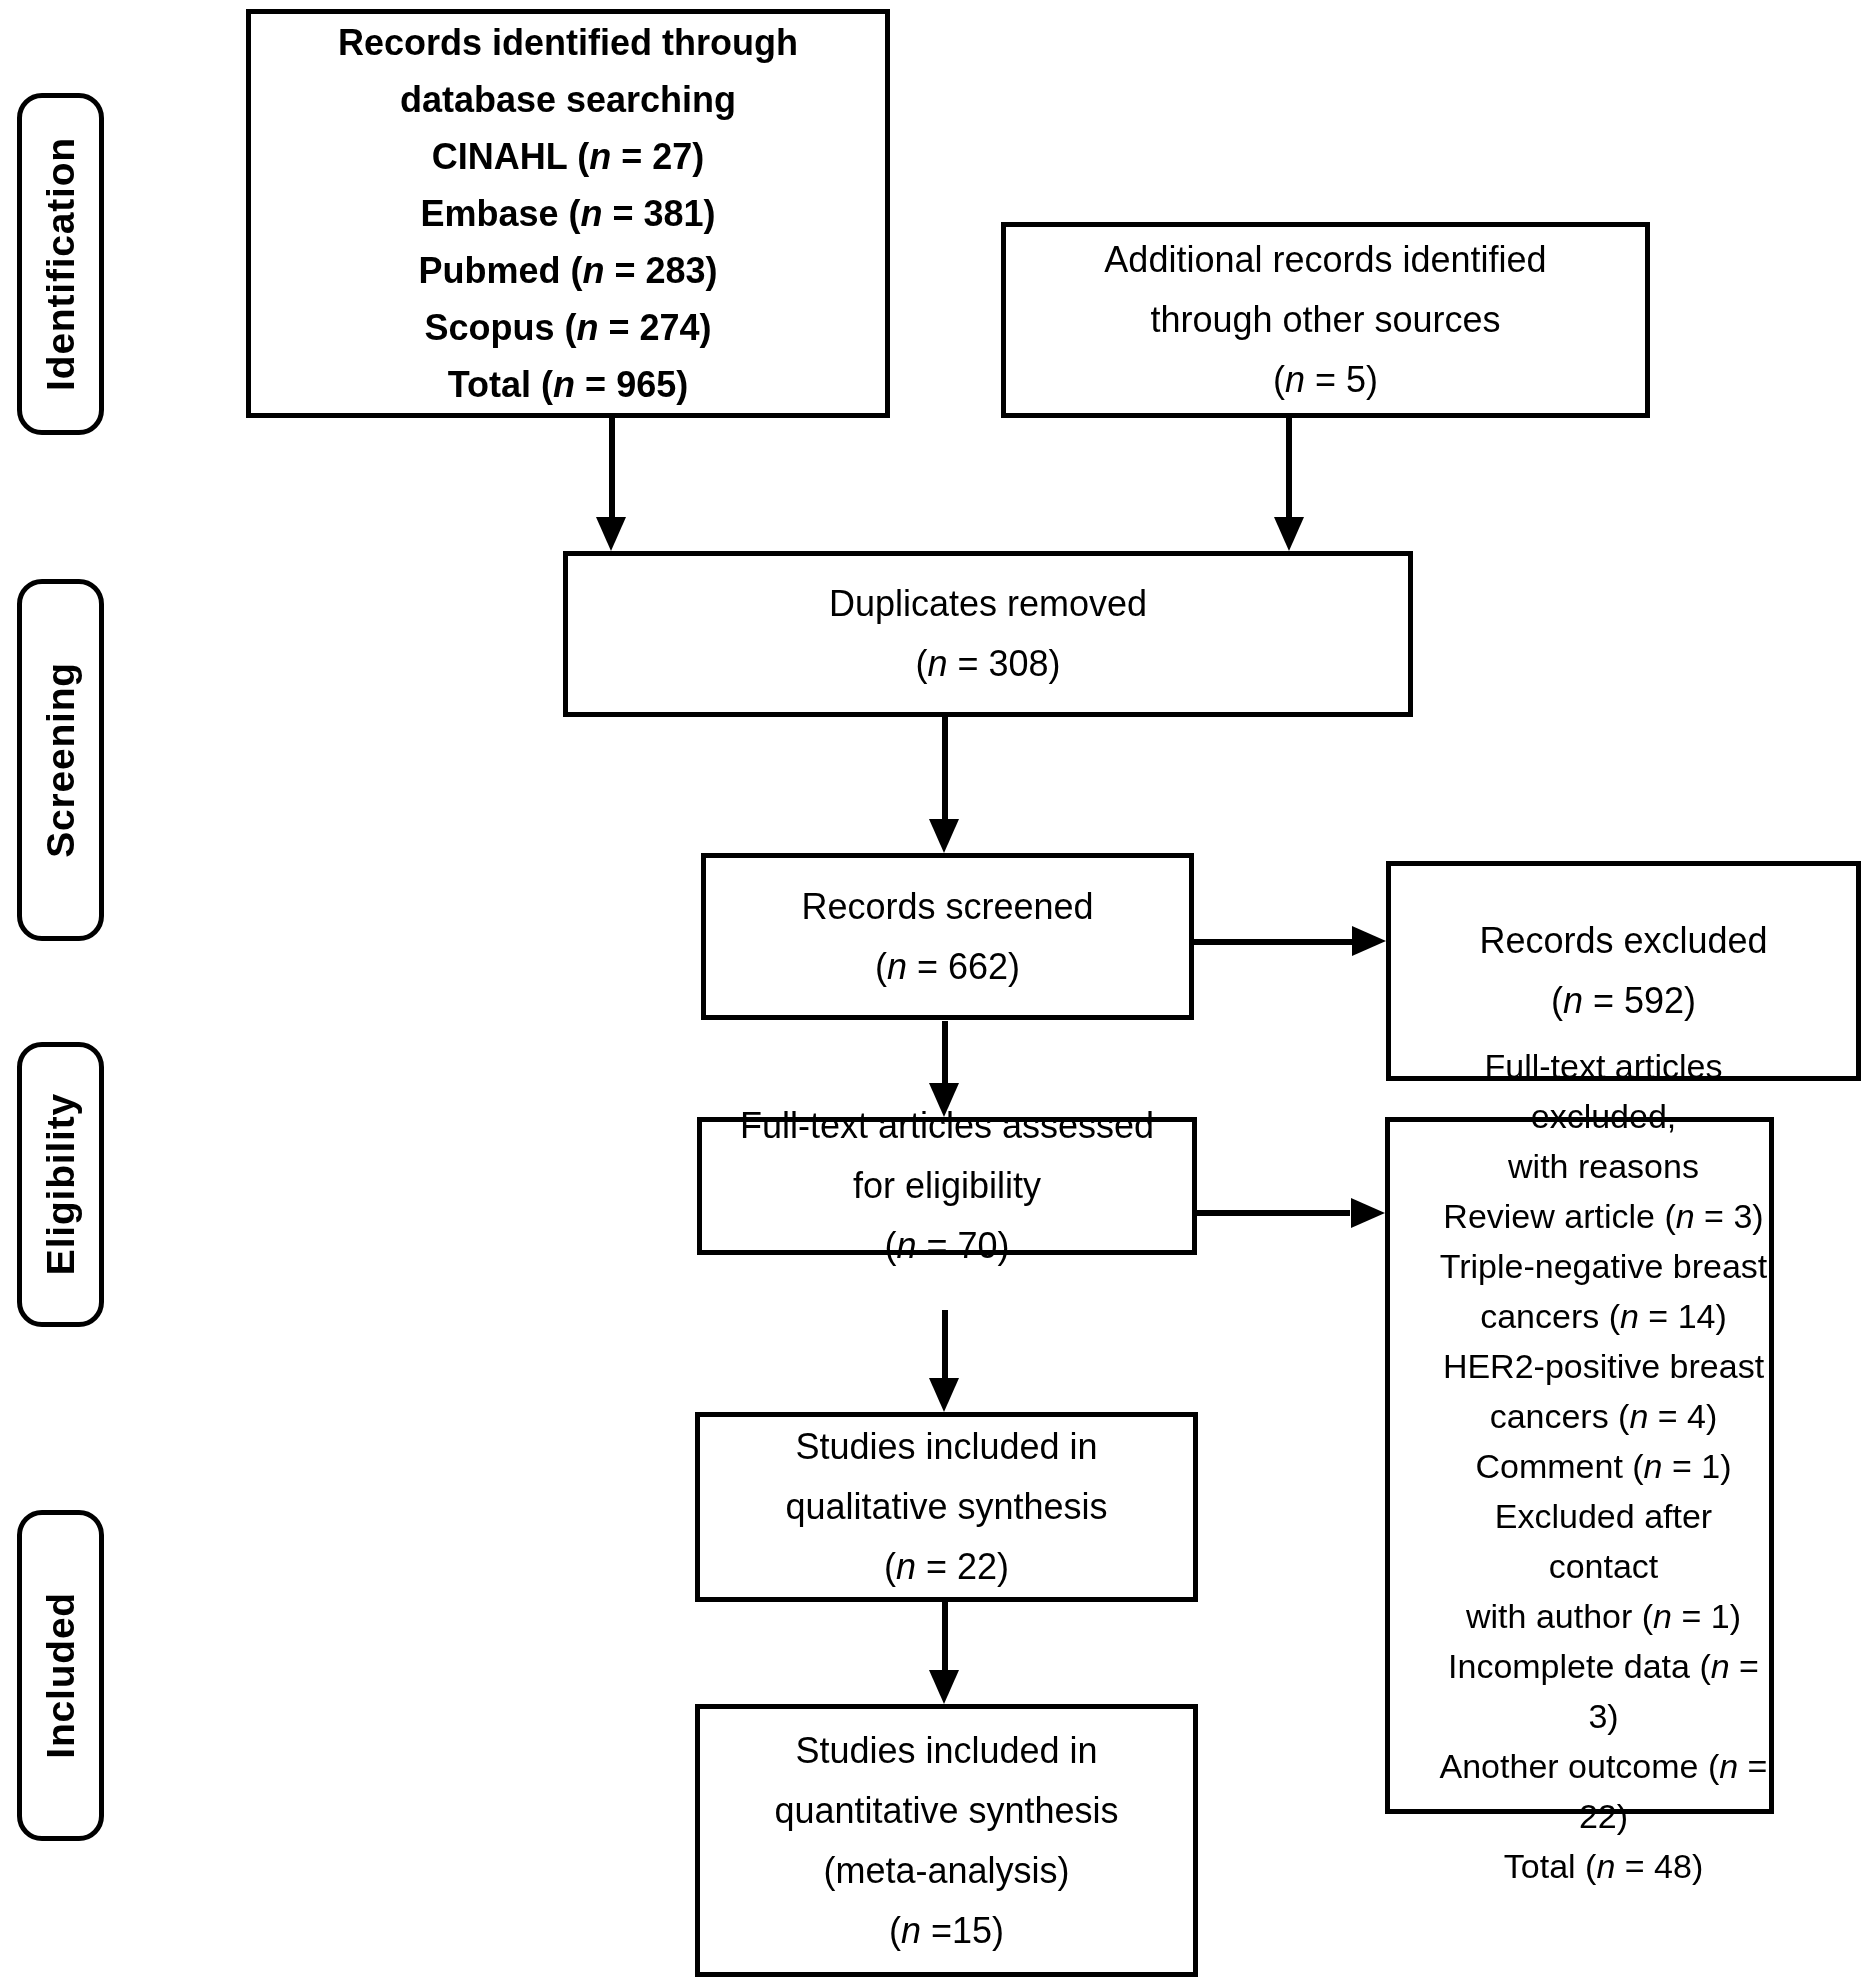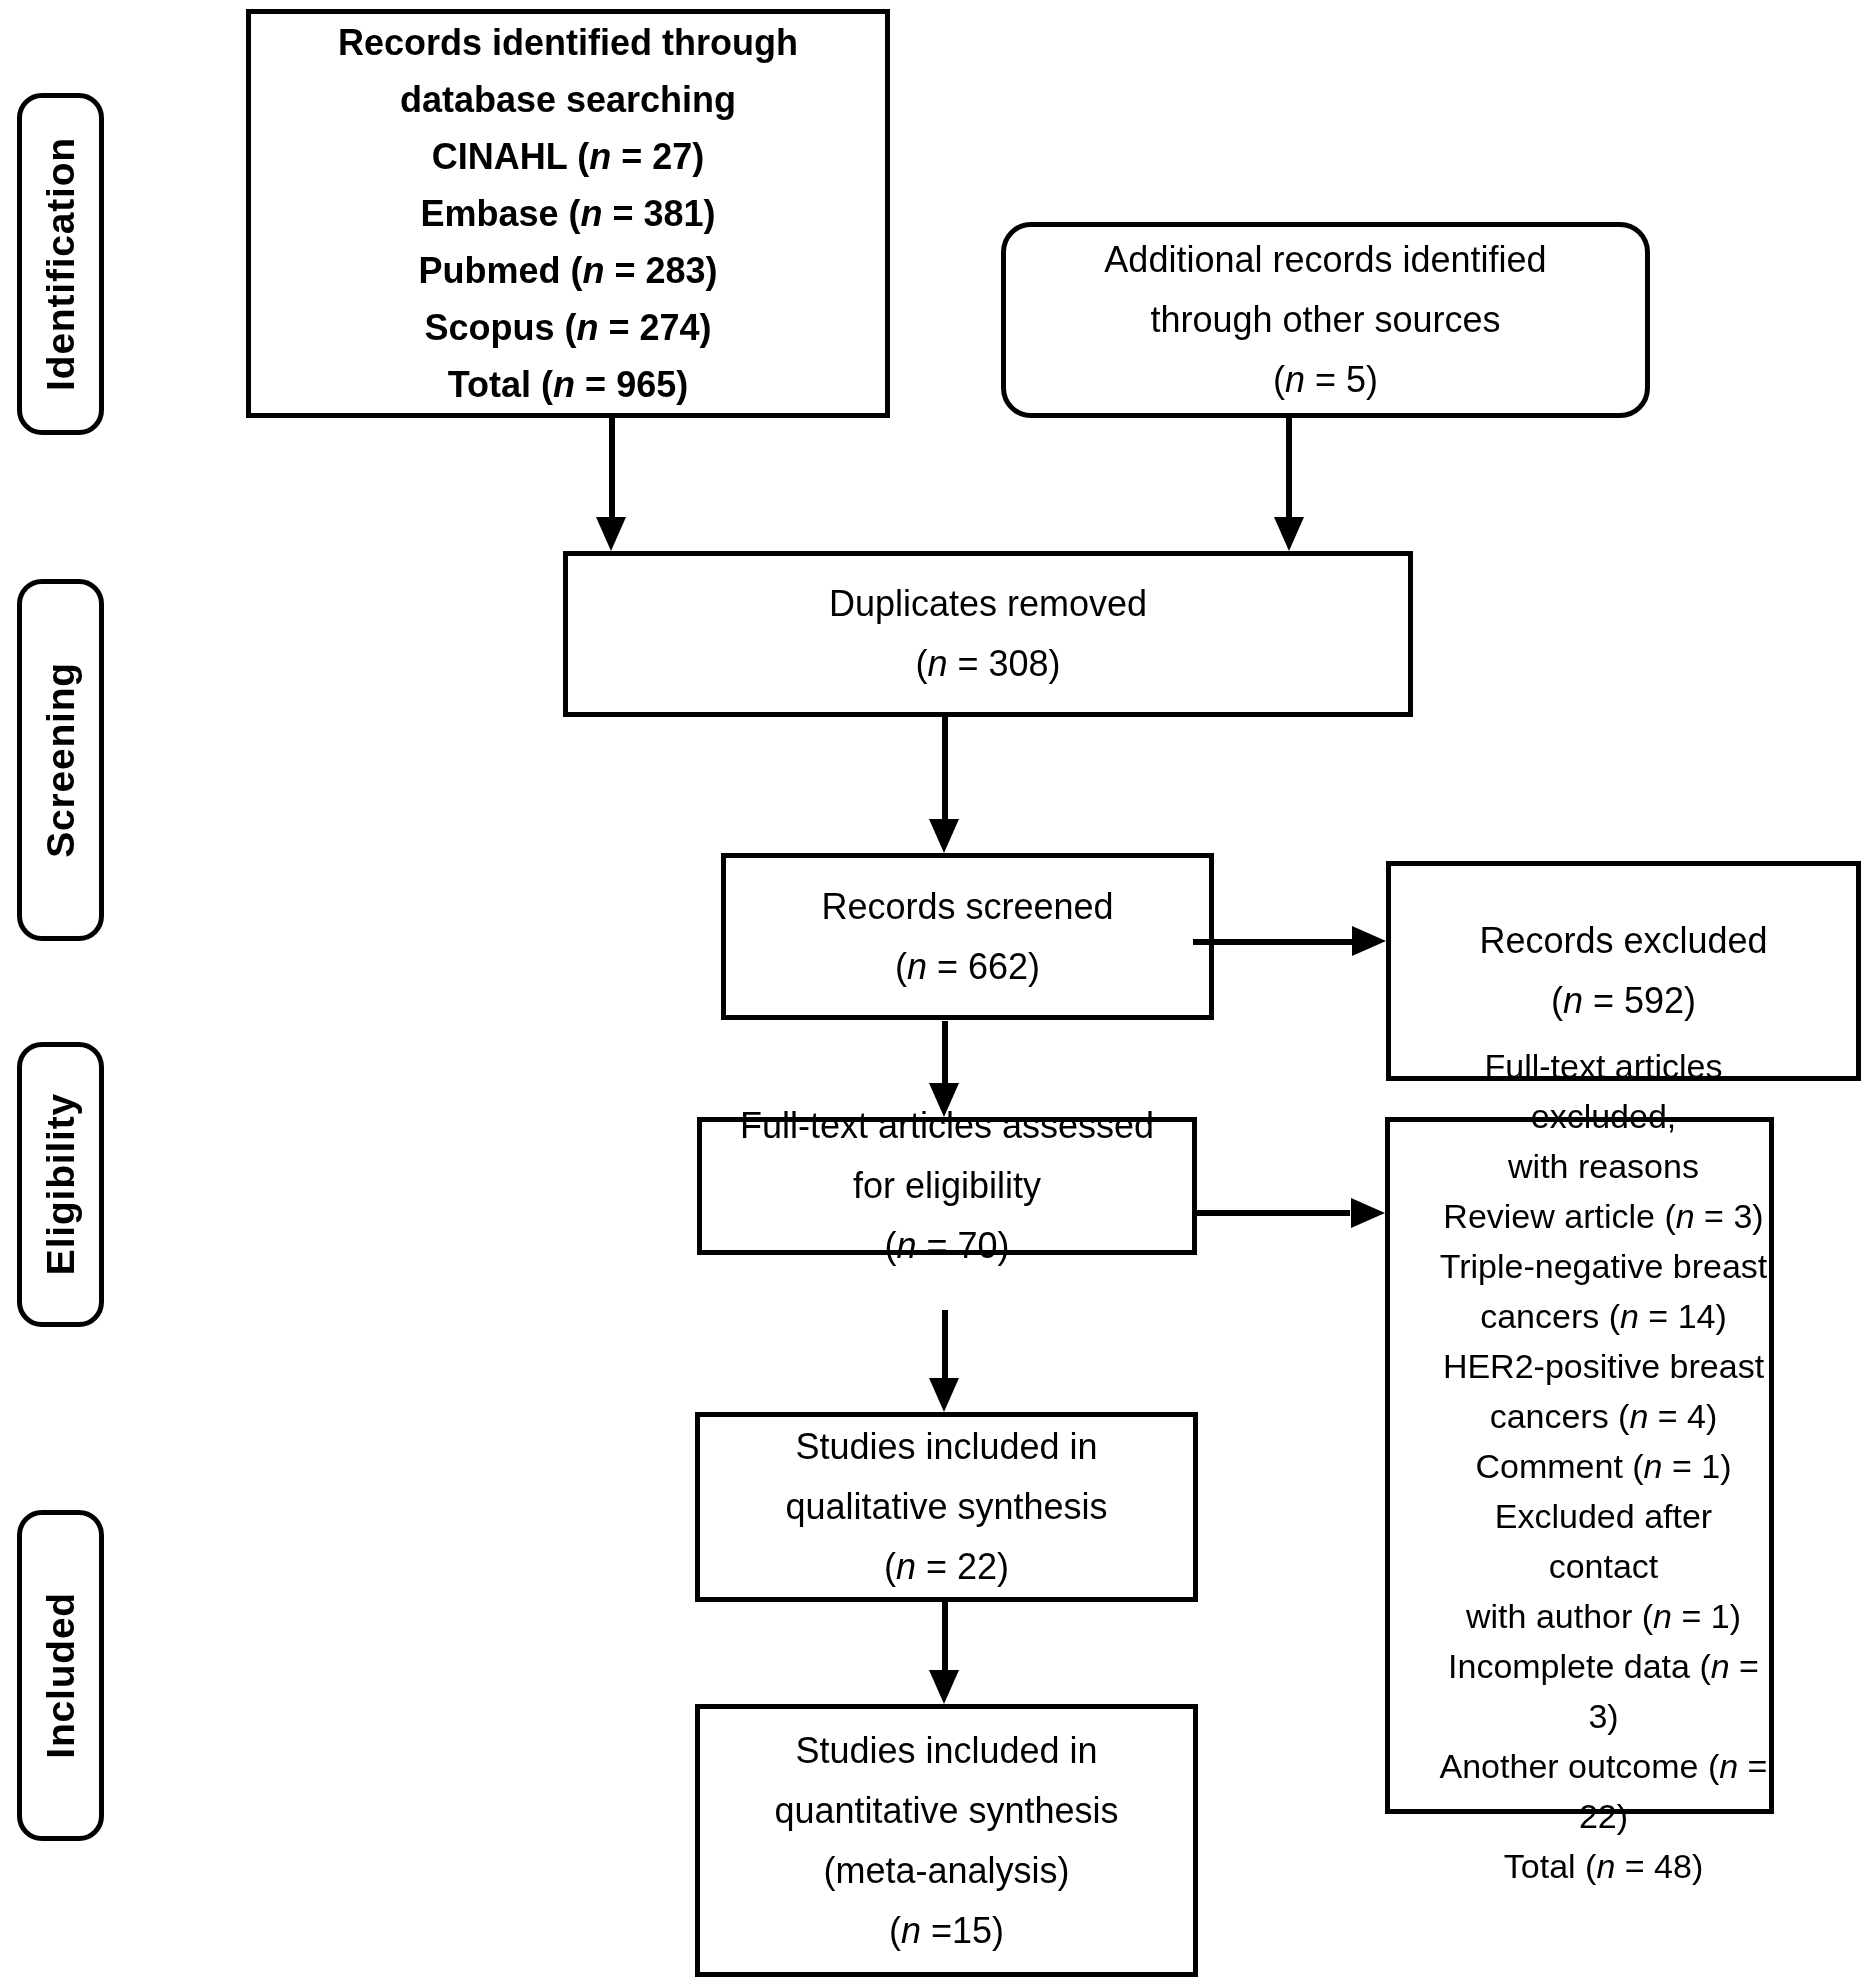--- a/index.html
+++ b/index.html
@@ -92,29 +92,29 @@
   <span class="stage-label">Eligibility</span>
 </div>
 <div class="stage" style="top:1510px; height:331px;">
   <span class="stage-label">Included</span>
 </div>
 
 <div class="box" style="left:246px; top:9.3px; width:644px; height:409px;">
   <div class="box-text lh-tall">Records identified through<br>database searching<br>CINAHL (<i>n</i> = 27)<br>Embase (<i>n</i> = 381)<br>Pubmed (<i>n</i> = 283)<br>Scopus (<i>n</i> = 274)<br>Total (<i>n</i> = 965)</div>
 </div>
 
-<div class="box" style="left:1001px; top:222px; width:649px; height:196px;border-radius:30px;">
+<div class="box" style="left:1001px; top:222px; width:649px; height:196px;">
   <div class="box-text">Additional records identified<br>through other sources<br>(<i>n</i> = 5)</div>
 </div>
 
 <div class="box" style="left:515px; top:551px; width:850px; height:166px;margin-left:48px;">
   <div class="box-text">Duplicates removed<br>(<i>n</i> = 308)</div>
 </div>
 
-<div class="box" style="left:701px; top:853px; width:493px; height:167px;margin-left:20px;">
+<div class="box" style="left:701px; top:853px; width:493px; height:167px;">
   <div class="box-text">Records screened<br>(<i>n</i> = 662)</div>
 </div>
 
 <div class="box" style="left:1386px; top:861px; width:475px; height:220px;">
   <div class="box-text">Records excluded<br>(<i>n</i> = 592)</div>
 </div>
 
 <div class="box" style="left:697px; top:1117px; width:500px; height:138px;">
   <div class="box-text">Full-text articles assessed<br>for eligibility<br>(<i>n</i> = 70)</div>
 </div>

